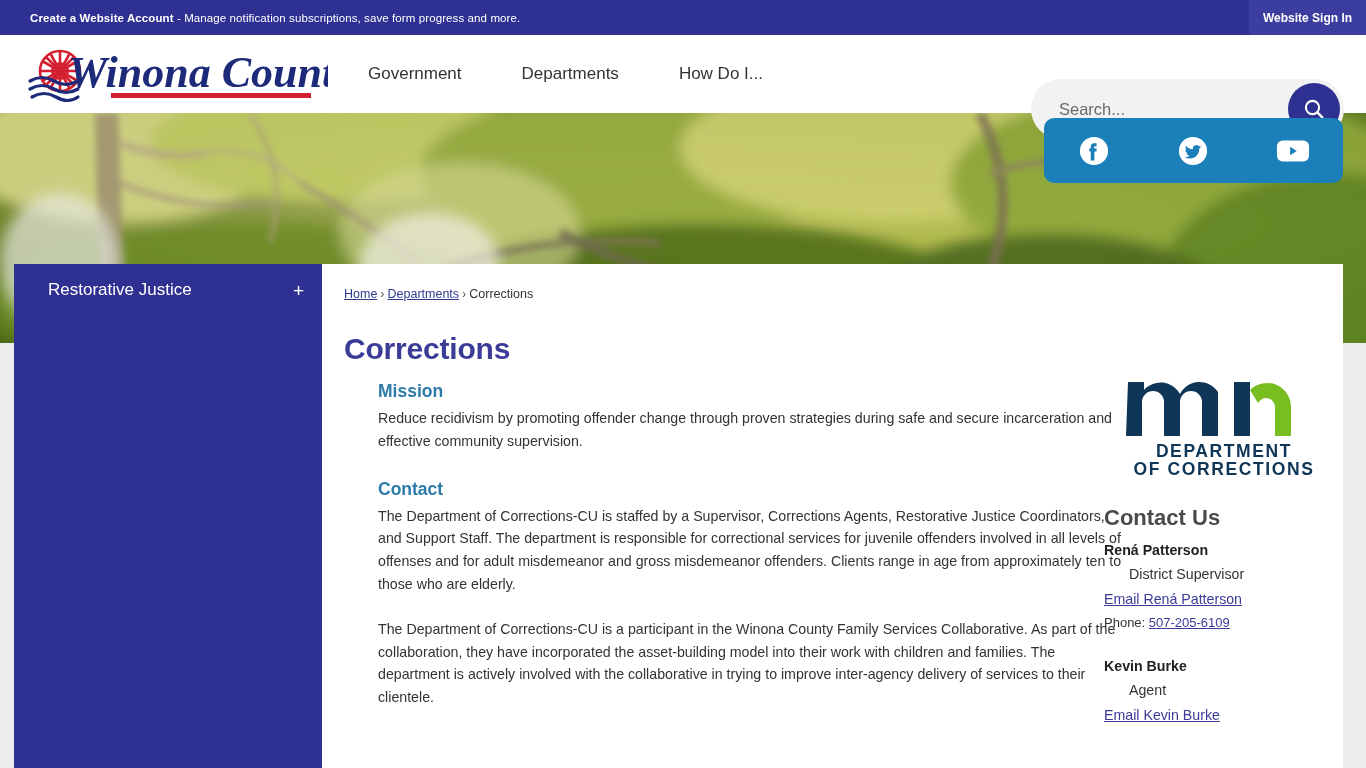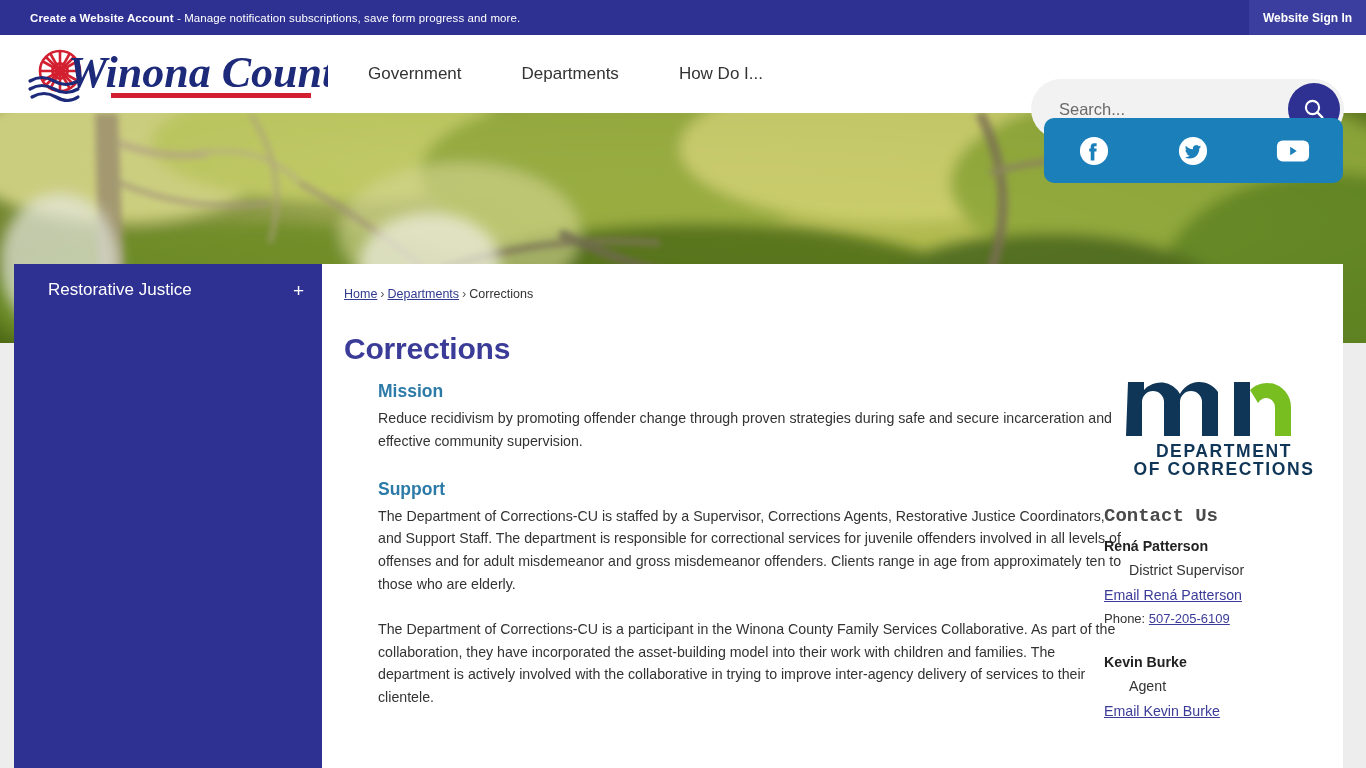--- a/index.html
+++ b/index.html
@@ -211,24 +211,23 @@
   .rail {
     position: absolute; left: 782px; top: 90px;
     width: 240px;
   }
   .doc-logo {
     width: 232px; height: 125px;
     margin-left: 4px;
     margin-bottom: 22px;
   }
   .contact-head {
-    font-size: 19px; font-weight: 700;
+    font-size: 22px; font-weight: 700;
     color: #4a4a4a;
     margin-bottom: 11px;
-    font-family: Liberation Mono, monospace;
   }
   .contact-name {
     font-size: 14.2px; font-weight: 700;
     color: #222222;
     margin-bottom: 8px;
   }
   .contact-role {
     font-size: 14.2px; color: #333333;
     margin-bottom: 8px;
     margin-left: 25px;
@@ -397,21 +396,21 @@
     <div class="breadcrumb">
       <a>Home</a><span class="sep">›</span><a>Departments</a><span class="sep">›</span><span class="current">Corrections</span>
     </div>
 
     <h1 class="page-title">Corrections</h1>
 
     <div class="article">
       <h2 class="sec-head">Mission</h2>
       <p class="para">Reduce recidivism by promoting offender change through proven strategies during safe and secure incarceration and effective community supervision.</p>
 
-      <h2 class="sec-head second">Support</h2>
+      <h2 class="sec-head second">Contact</h2>
       <p class="para">The Department of Corrections-CU is staffed by a Supervisor, Corrections Agents, Restorative Justice Coordinators, and Support Staff. The department is responsible for correctional services for juvenile offenders involved in all levels of offenses and for adult misdemeanor and gross misdemeanor offenders. Clients range in age from approximately ten to those who are elderly.</p>
       <p class="para">The Department of Corrections-CU is a participant in the Winona County Family Services Collaborative. As part of the collaboration, they have incorporated the asset-building model into their work with children and families. The department is actively involved with the collaborative in trying to improve inter-agency delivery of services to their clientele.</p>
     </div>
 
     <div class="rail">
 
       <svg class="doc-logo" viewBox="0 0 232 125" xmlns="http://www.w3.org/2000/svg">
 
         <g fill="#0f3557">
           <path d="M20 28 h16 v8 a22 22 0 0 1 36 4 a22 22 0 0 1 38 -2 v44 h-16 v-34 a11 11 0 0 0 -22 0 v34 h-16 v-34 a11 11 0 0 0 -22 0 v34 h-16 z"></path>

